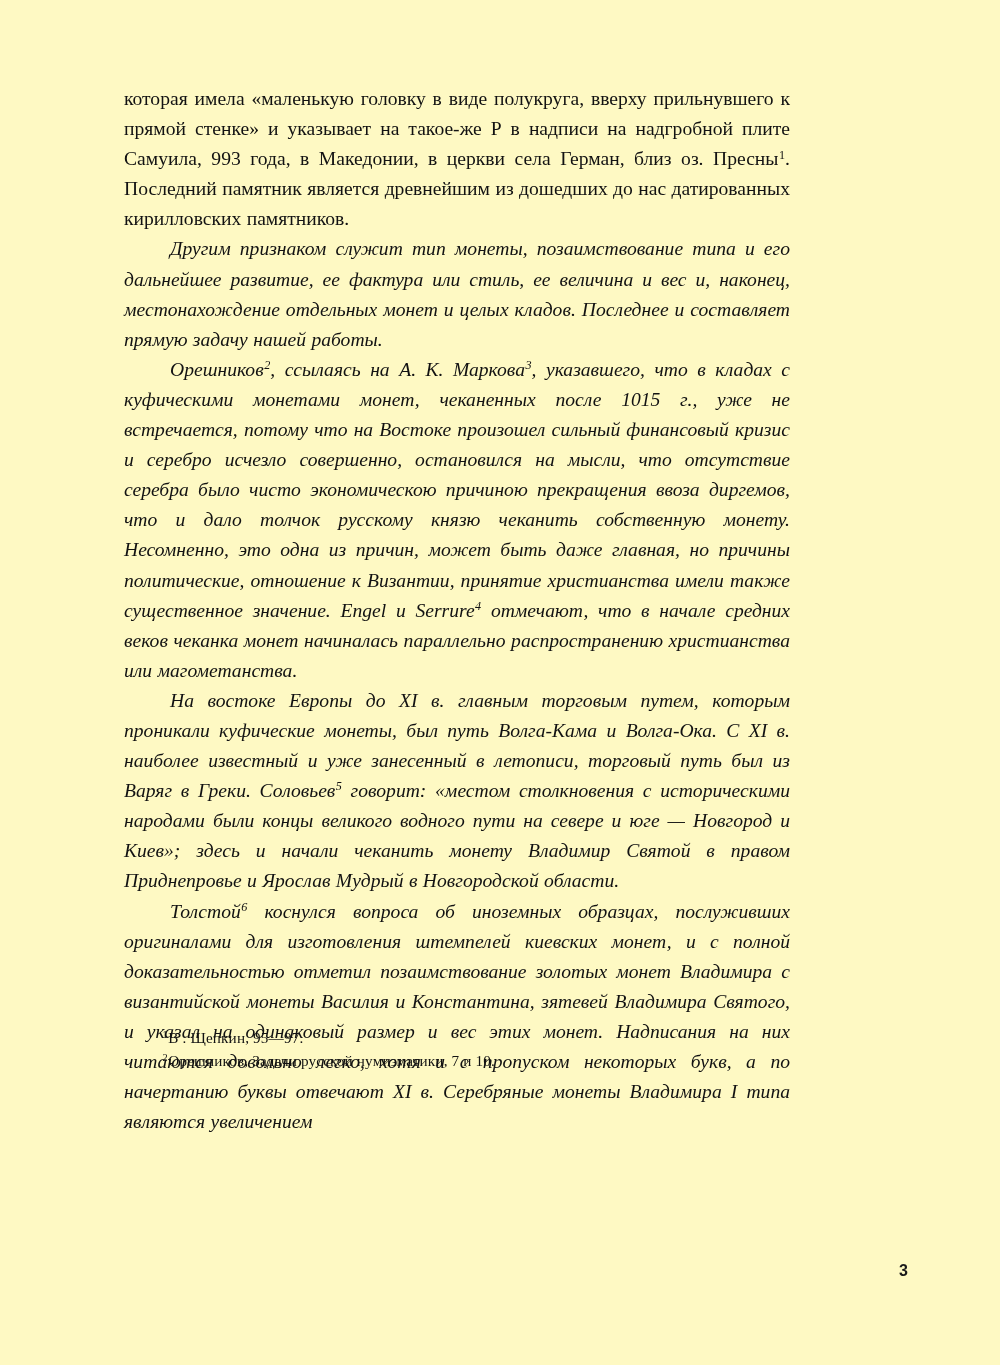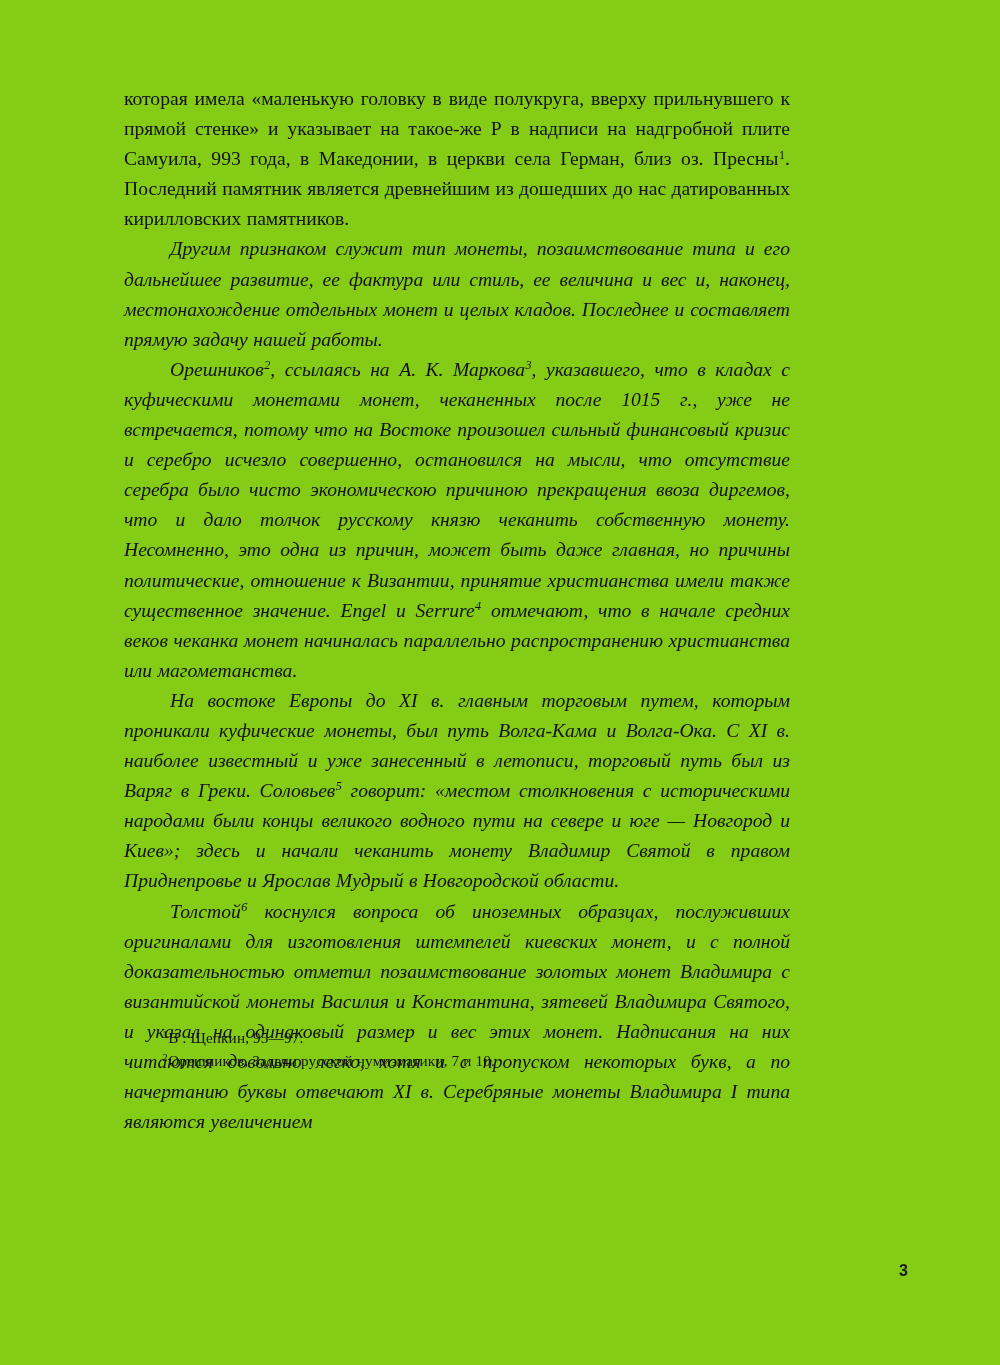--- a/index.html
+++ b/index.html
@@ -4,21 +4,21 @@
 <style>
   html, body {
     margin: 0;
     padding: 0;
     background: #ffffff;
   }
   .page {
     position: relative;
     width: 1000px;
     height: 1365px;
-    background: #84cc16;
+    background: #fef9c3;
     overflow: hidden;
     font-family: "Liberation Serif", "DejaVu Serif", serif;
     color: #121212;
   }
   .textblock {
     position: absolute;
     left: 124px;
     top: 84px;
     width: 666px;
   }

